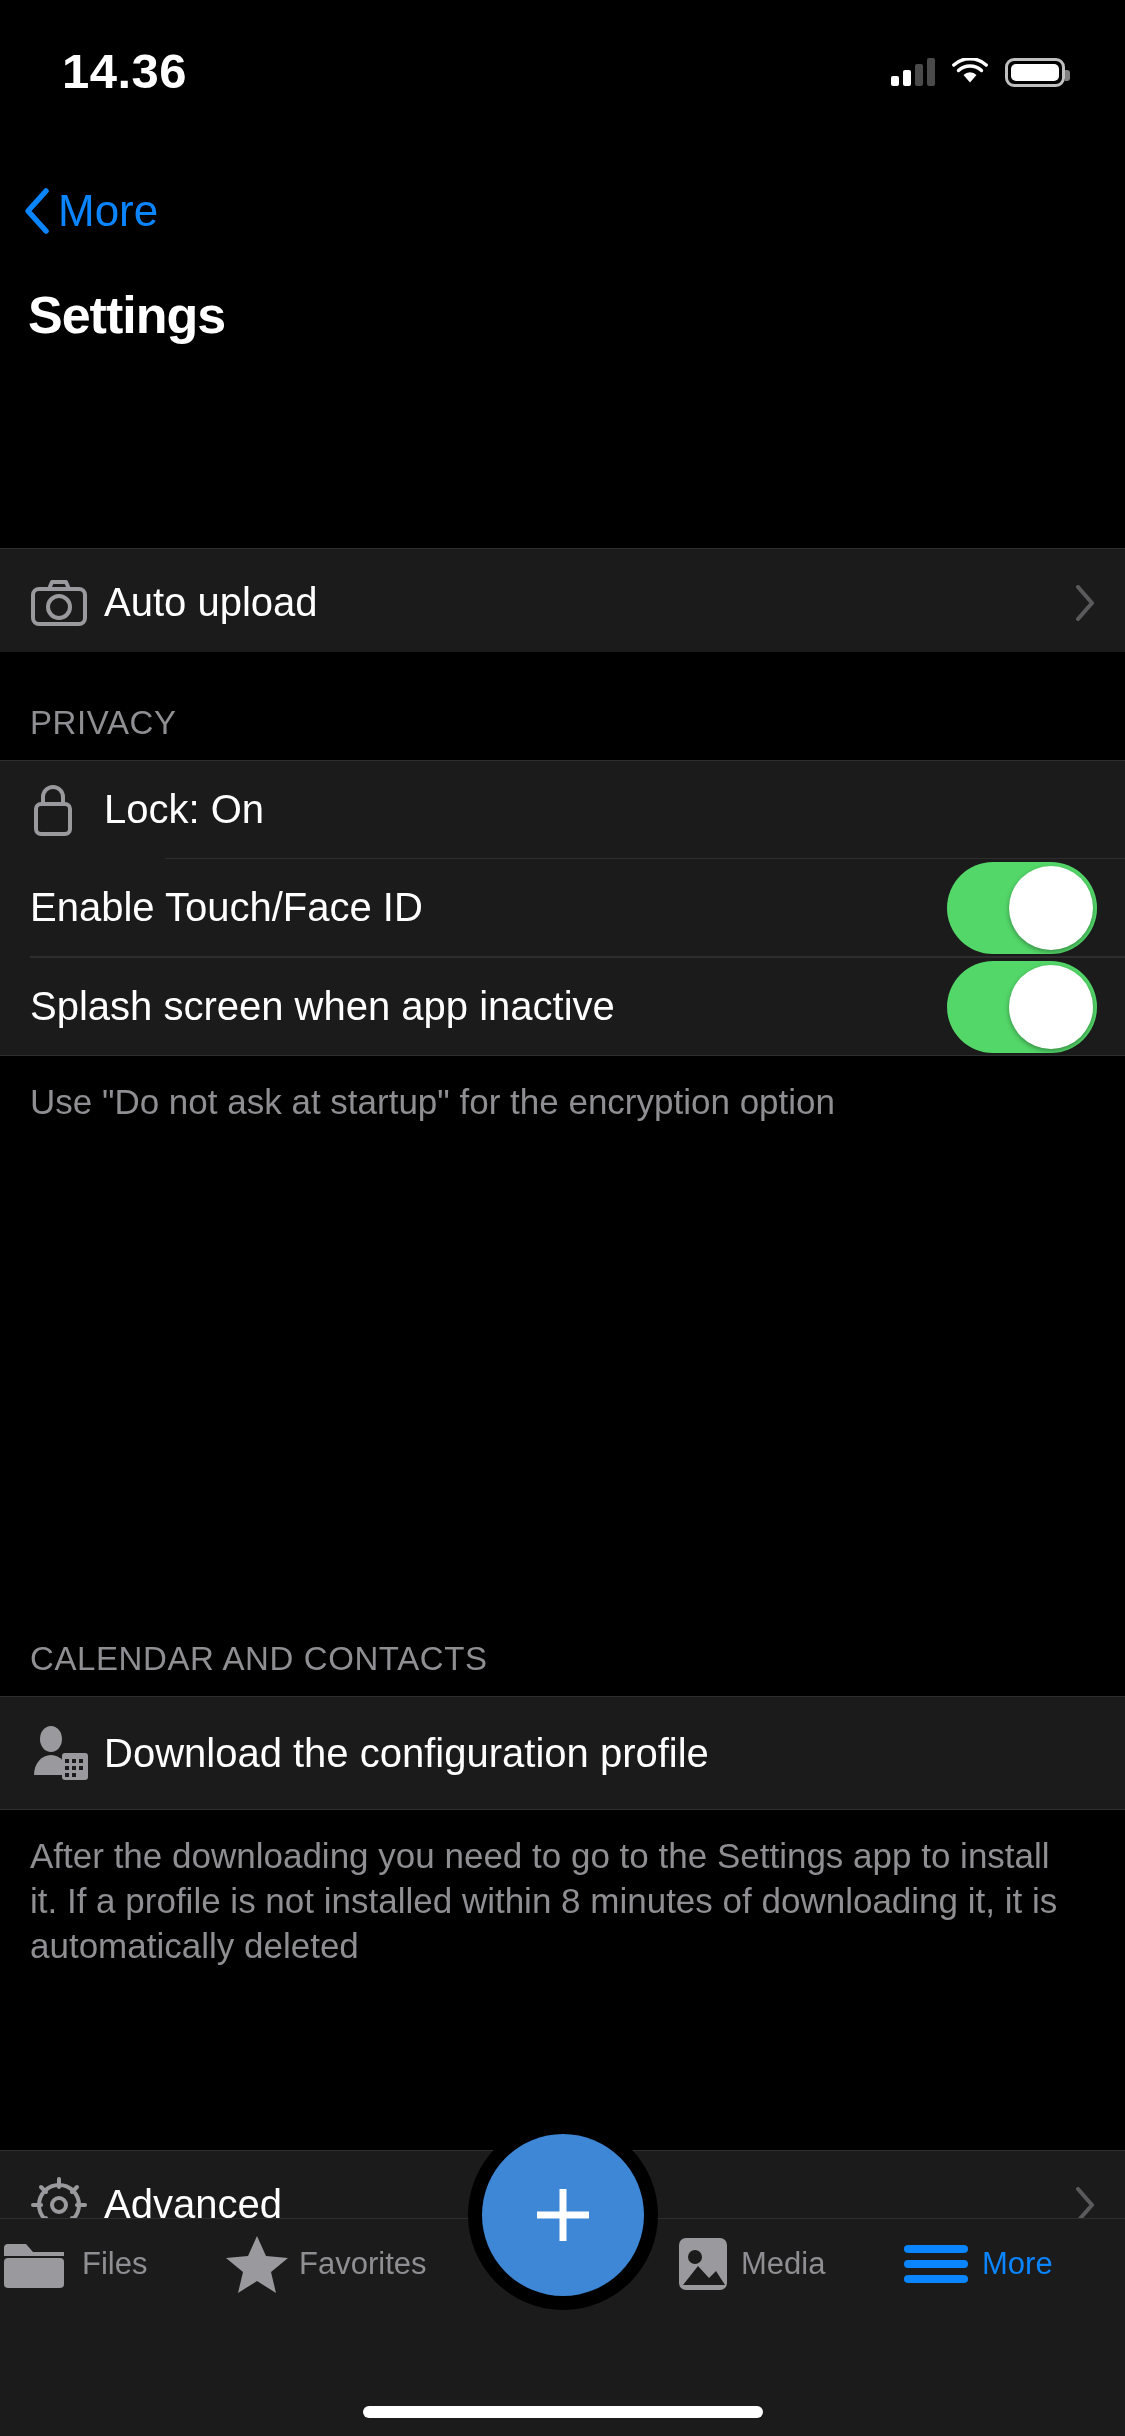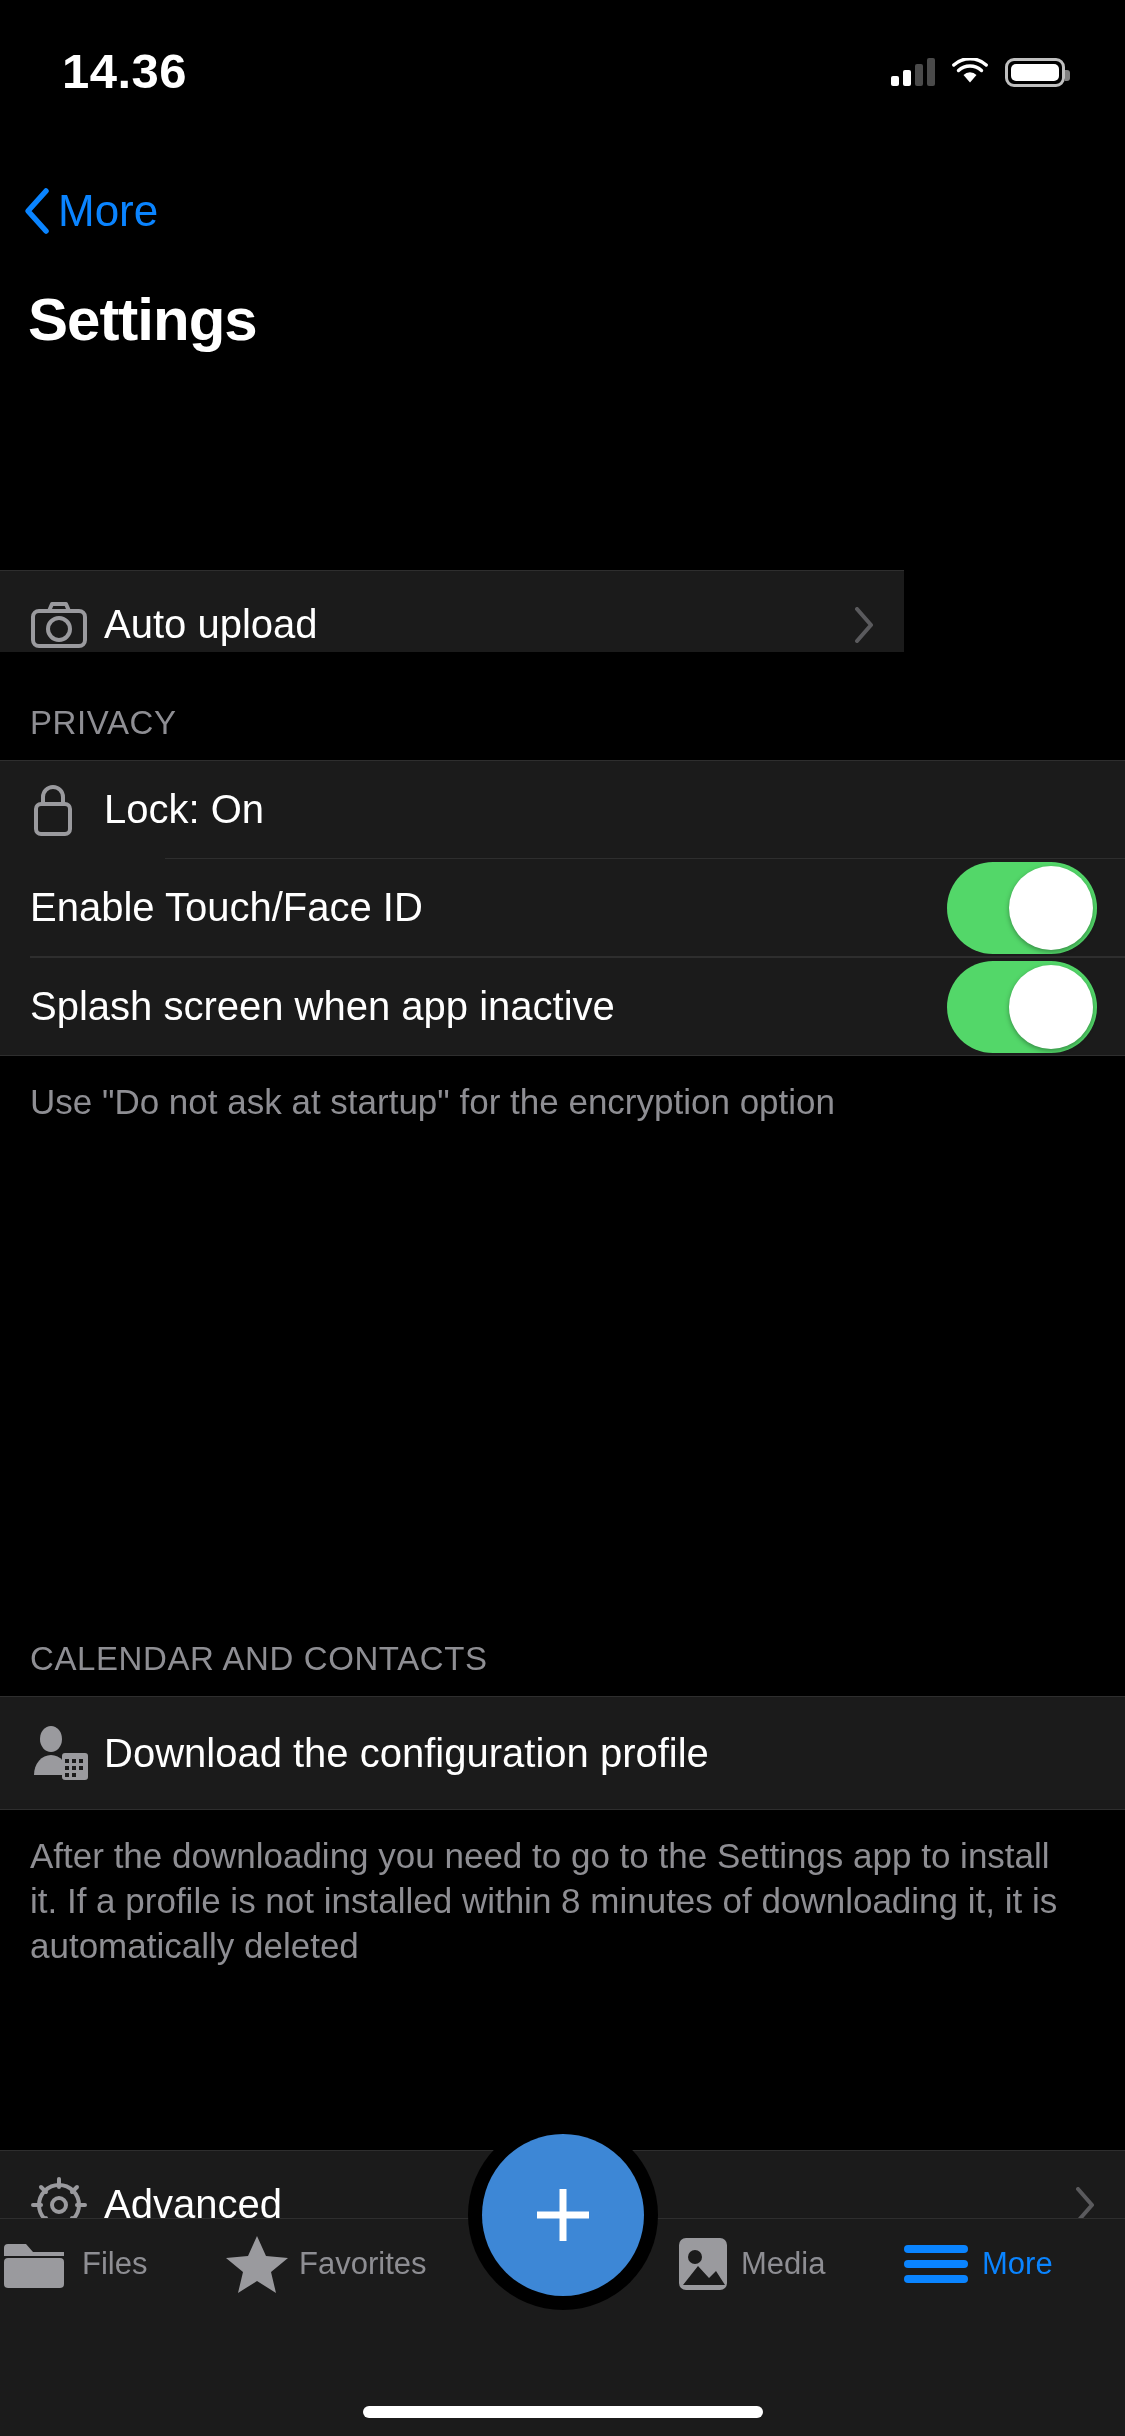--- a/index.html
+++ b/index.html
@@ -42,21 +42,21 @@
   
   .navback {
     position:absolute; top:186px; left:22px;
     display:flex; align-items:center; gap:6px; cursor:pointer;
   }
   .navback .chev { width:30px; height:48px; }
   .navback .lbl { color:#0a84ff; font-size:44px; }
 
   .bigtitle {
     position:absolute; top:285px; left:28px;
-    color:#fff; font-size:60px; font-weight:bold; letter-spacing:-1px;
+    color:#fff; font-size:52px; font-weight:bold; letter-spacing:-1px;
   }
 
   
   .group { background:#1b1b1b; border-top:1px solid #2e2e2e; border-bottom:1px solid #2e2e2e; }
   .row {
     display:flex; align-items:center; position:relative;
     min-height:97px; padding:0 28px 0 30px; cursor:pointer;
   }
   .row .ico { width:74px; flex:none; display:flex; align-items:center; justify-content:flex-start; }
   .row .txt { color:#fff; font-size:40px; flex:1; }
@@ -135,21 +135,21 @@
 
   <div class="navback">
     <svg class="chev" viewBox="0 0 30 48">
       <path d="M24 4 L6 24 L24 44" stroke="#0a84ff" stroke-width="5.5" fill="none" stroke-linecap="round" stroke-linejoin="round"></path>
     </svg>
     <span class="lbl">More</span>
   </div>
 
   <div class="bigtitle">Settings</div>
 
-  <div class="group" style="position:absolute; top:570px; left:0; width:904px;">
+  <div class="group" style="position:absolute; top:548px; left:0; width:1125px;">
     <div class="row" style="min-height:107px;">
       <span class="ico">
         <svg width="58" height="48" viewBox="0 0 58 48">
           <rect x="3" y="10" width="52" height="35" rx="6" stroke="#9a9a9e" stroke-width="4" fill="none"></rect>
           <path d="M19 10 L22 3 H36 L39 10" stroke="#9a9a9e" stroke-width="4" fill="none" stroke-linejoin="round"></path>
           <circle cx="29" cy="28" r="11" stroke="#9a9a9e" stroke-width="4" fill="none"></circle>
         </svg>
       </span>
       <span class="txt">Auto upload</span>
       <svg class="chevr" viewBox="0 0 24 38">

